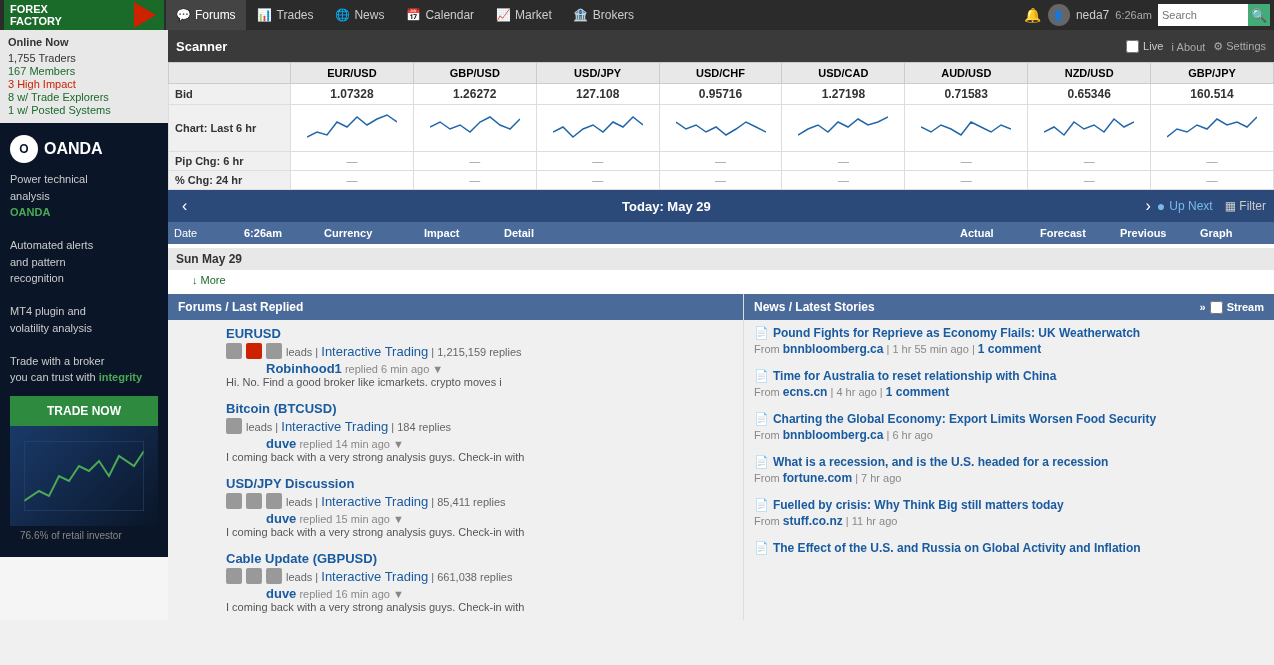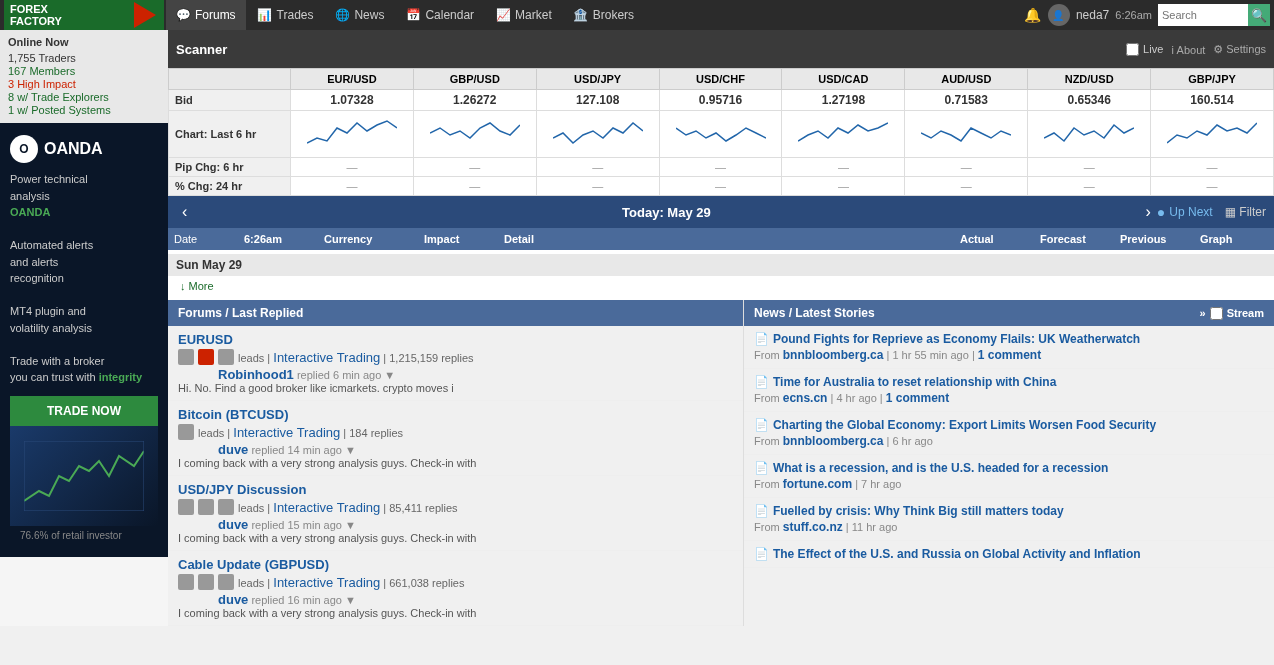--- a/index.html
+++ b/index.html
@@ -175,21 +175,21 @@
     .right-content {
       flex: 1;
       overflow: hidden;
     }
 
     
     .scanner-bar {
       background: #3a3a3a;
       display: flex;
       align-items: center;
-      height: 38px;
+      height: 32px;
       padding: 0 8px;
       gap: 10px;
     }
     .scanner-title { color: white; font-size: 13px; font-weight: bold; }
     .scanner-controls { margin-left: auto; display: flex; align-items: center; gap: 8px; }
     .scanner-live {
       display: flex;
       align-items: center;
       gap: 4px;
       color: #ccc;
@@ -266,21 +266,21 @@
       padding: 4px 0;
     }
     .cal-date-row {
       background: #e8e8e8;
       padding: 4px 8px;
       font-size: 12px;
       font-weight: bold;
       color: #333;
     }
     .cal-more-row {
-      padding: 4px 12px;
+      padding: 4px 24px;
       font-size: 11px;
       color: #1a6b2a;
       cursor: pointer;
     }
 
     
     .bottom-panels {
       display: flex;
       gap: 0;
     }
@@ -305,20 +305,21 @@
     .panel-header .stream-ctrl {
       margin-left: auto;
       display: flex;
       align-items: center;
       gap: 4px;
       font-size: 11px;
     }
     .forum-item {
       border-bottom: 1px solid #eee;
       padding: 6px 10px;
+      margin-left: 48px;
     }
     .forum-item a { color: #1a5ba0; font-size: 13px; font-weight: bold; text-decoration: none; }
     .forum-item-meta {
       display: flex;
       align-items: center;
       gap: 4px;
       margin: 2px 0;
     }
     .forum-avatar { width: 16px; height: 16px; background: #999; border-radius: 2px; display: inline-block; }
     .forum-tag {
@@ -422,21 +423,21 @@
     <div class="oanda-ad">
       <div class="oanda-logo">
         <div class="oanda-logo-icon">O</div>
         <div class="oanda-logo-text">OANDA</div>
       </div>
       <div class="oanda-text">
         <span>Power technical</span><br>
         <span>analysis</span><br>
         <span style="color:#4aaa55; font-weight:bold;">OANDA</span><br><br>
         <span>Automated alerts</span><br>
-        <span>and alerts</span><br>
+        <span>and pattern</span><br>
         <span>recognition</span><br><br>
         <span>MT4 plugin and</span><br>
         <span>volatility analysis</span><br><br>
         <span>Trade with a broker</span><br>
         <span>you can trust with</span>
         <span style="color:#4aaa55; font-weight:bold;">integrity</span>
       </div>
       <button class="oanda-cta">TRADE NOW</button>
       <div class="oanda-img">
         <svg width="120" height="70">

